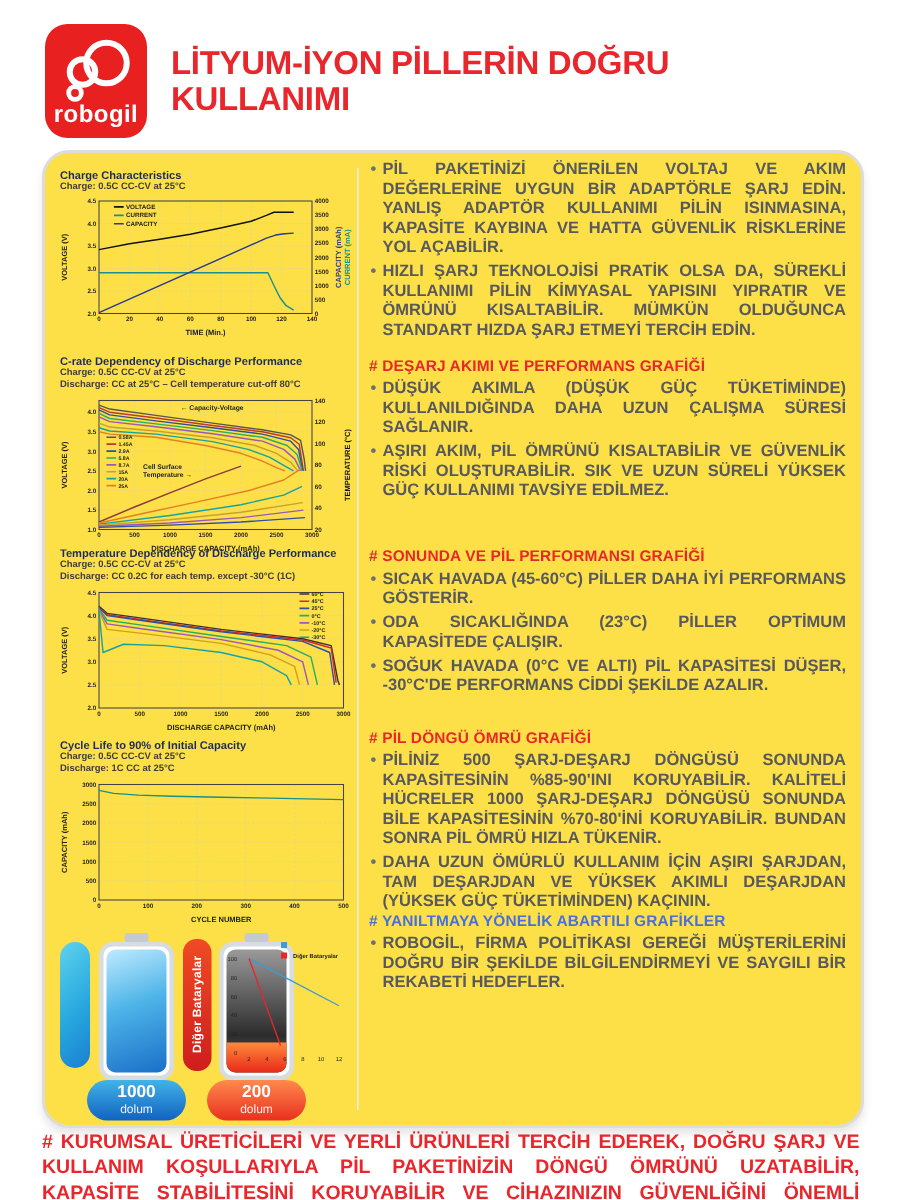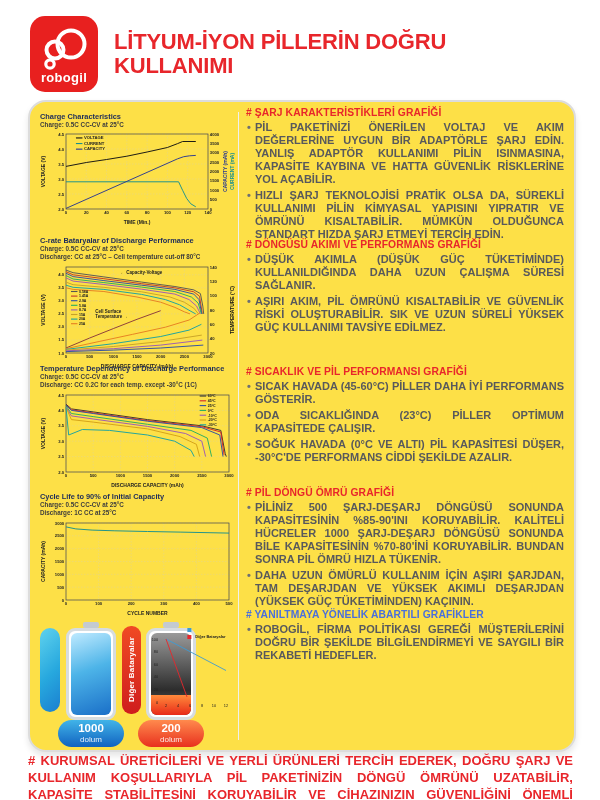--- a/index.html
+++ b/index.html
@@ -2,21 +2,21 @@
 <html><head>
 <meta charset="utf-8">
 <style>
   html,body{margin:0;padding:0;background:#ffffff;}
   .page{position:relative;width:600px;height:800px;background:#fff;overflow:hidden;
         font-family:"Liberation Sans",sans-serif;}
   
   .header{position:absolute;left:30px;top:16px;right:24px;display:flex;gap:16px;align-items:center;}
   .logo{width:68px;height:76px;border-radius:15px;background:#e8201f;display:flex;flex-direction:column;
         align-items:center;justify-content:center;flex:0 0 auto;}
-  .logo-name{color:#fff;font-weight:bold;font-size:13px;letter-spacing:.3px;margin-top:-2px;}
+  .logo-name{color:#fff;font-weight:bold;font-size:16px;letter-spacing:.3px;margin-top:-2px;}
   .page-title{color:#e8262b;font-weight:bold;font-size:22px;line-height:1.07;letter-spacing:-.2px;}
   
   .card{position:absolute;left:28px;top:100px;width:544px;height:648px;background:#fde047;
         border:2px solid #dcdcdc;border-radius:18px;box-shadow:0 4px 6px rgba(0,0,0,.10);}
   .divider{position:absolute;left:208px;top:10px;bottom:10px;width:1px;background:#efefef;}
   
   .chart-block{position:absolute;left:10px;width:196px;}
   .c-title{font-size:7.4px;font-weight:bold;color:#1c2b5a;line-height:1.25;}
   .c-sub{font-size:6.3px;font-weight:bold;color:#3d3d3d;line-height:1.3;}
   .c-svg{margin-top:1px;}
@@ -133,21 +133,21 @@
             <text x="43.94" y="9.25" font-size="4.2" font-weight="bold" fill="#222" text-anchor="start">VOLTAGE</text>
             <line x1="35.94" y1="13.549999999999999" x2="42.44" y2="13.549999999999999" stroke="#178f8f" stroke-width="1.1"></line>
             <text x="43.94" y="14.85" font-size="4.2" font-weight="bold" fill="#222" text-anchor="start">CURRENT</text>
             <line x1="35.94" y1="19.15" x2="42.44" y2="19.15" stroke="#2a3990" stroke-width="1.1"></line>
             <text x="43.94" y="20.45" font-size="4.2" font-weight="bold" fill="#222" text-anchor="start">CAPACITY</text>
           </svg>
         </div>
     </div>
 
     <div class="chart-block" style="top:134px">
-      <div class="c-title">C-rate Bataryalar of Discharge Performance</div>
+      <div class="c-title">C-rate Dependency of Discharge Performance</div>
       <div class="c-sub">Charge: 0.5C CC-CV at 25°C</div>
       <div class="c-sub">Discharge: CC at 25°C – Cell temperature cut-off 80°C</div>
       <div class="c-svg">
           <svg viewBox="0 0 196 106" style="font-family: &quot;Liberation Sans&quot;, sans-serif;">
             <line x1="26" y1="4" x2="26" y2="90" stroke="#cccccc" stroke-width="0.3" stroke-dasharray="1.5 1.5"></line>
             <line x1="49.666666666666664" y1="4" x2="49.666666666666664" y2="90" stroke="#cccccc" stroke-width="0.3" stroke-dasharray="1.5 1.5"></line>
             <line x1="73.33333333333333" y1="4" x2="73.33333333333333" y2="90" stroke="#cccccc" stroke-width="0.3" stroke-dasharray="1.5 1.5"></line>
             <line x1="97" y1="4" x2="97" y2="90" stroke="#cccccc" stroke-width="0.3" stroke-dasharray="1.5 1.5"></line>
             <line x1="120.66666666666666" y1="4" x2="120.66666666666666" y2="90" stroke="#cccccc" stroke-width="0.3" stroke-dasharray="1.5 1.5"></line>
             <line x1="144.33333333333334" y1="4" x2="144.33333333333334" y2="90" stroke="#cccccc" stroke-width="0.3" stroke-dasharray="1.5 1.5"></line>
@@ -362,37 +362,36 @@
             <text x="10.2" y="14.5" font-size="3.9" font-weight="normal" fill="#222" text-anchor="end">100</text>
             <polyline points="18.0,13.0 78.0,44.5" fill="none" stroke="#3d9bd4" stroke-width="0.9" stroke-linejoin="round"></polyline>
             <polyline points="18.0,13.0 39.0,71.0" fill="none" stroke="#e8262b" stroke-width="0.9" stroke-linejoin="round"></polyline>
             <rect x="39.36" y="2.0400000000000005" width="4" height="4" fill="#3d9bd4"></rect>
             <rect x="39.36" y="9.040000000000001" width="4" height="4" fill="#e8262b"></rect>
             <text x="47.36" y="12.440000000000001" font-size="3.9" font-weight="bold" fill="#222" text-anchor="start">Diğer Bataryalar</text>
           </svg></div>
     </div>
 
     <section class="sec" style="top:5px">
-      <h2 style="color: rgb(232, 38, 43);">#  ŞARJ KARAKTERİSTİKLERİ GRAFİĞİ</h2>
       <ul>
         <li>PİL PAKETİNİZİ ÖNERİLEN VOLTAJ VE AKIM DEĞERLERİNE UYGUN BİR ADAPTÖRLE ŞARJ EDİN. YANLIŞ ADAPTÖR KULLANIMI PİLİN ISINMASINA, KAPASİTE KAYBINA VE HATTA GÜVENLİK RİSKLERİNE YOL AÇABİLİR.</li>
         <li>HIZLI ŞARJ TEKNOLOJİSİ PRATİK OLSA DA, SÜREKLİ KULLANIMI PİLİN KİMYASAL YAPISINI YIPRATIR VE ÖMRÜNÜ KISALTABİLİR. MÜMKÜN OLDUĞUNCA STANDART HIZDA ŞARJ ETMEYİ TERCİH EDİN.</li>
       </ul>
     </section>
 
     <section class="sec" style="top:137px">
-      <h2 style="color: rgb(232, 38, 43);">#  DÖNGÜSÜ AKIMI VE PERFORMANS GRAFİĞİ</h2>
+      <h2 style="color: rgb(232, 38, 43);">#  DEŞARJ AKIMI VE PERFORMANS GRAFİĞİ</h2>
       <ul>
         <li>DÜŞÜK AKIMLA (DÜŞÜK GÜÇ TÜKETİMİNDE) KULLANILDIĞINDA DAHA UZUN ÇALIŞMA SÜRESİ SAĞLANIR.</li>
         <li>AŞIRI AKIM, PİL ÖMRÜNÜ KISALTABİLİR VE GÜVENLİK RİSKİ OLUŞTURABİLİR. SIK VE UZUN SÜRELİ YÜKSEK GÜÇ KULLANIMI TAVSİYE EDİLMEZ.</li>
       </ul>
     </section>
 
     <section class="sec" style="top:264px">
-      <h2 style="color: rgb(232, 38, 43);">#  SICAKLIK VE PİL PERFORMANSI GRAFİĞİ</h2>
+      <h2 style="color: rgb(232, 38, 43);">#  SONUNDA VE PİL PERFORMANSI GRAFİĞİ</h2>
       <ul>
         <li>SICAK HAVADA (45-60°C) PİLLER DAHA İYİ PERFORMANS GÖSTERİR.</li>
         <li>ODA SICAKLIĞINDA (23°C) PİLLER OPTİMUM KAPASİTEDE ÇALIŞIR.</li>
         <li>SOĞUK HAVADA (0°C VE ALTI) PİL KAPASİTESİ DÜŞER, -30°C'DE PERFORMANS CİDDİ ŞEKİLDE AZALIR.</li>
       </ul>
     </section>
 
     <section class="sec" style="top:385px">
       <h2 style="color: rgb(232, 38, 43);">#  PİL DÖNGÜ ÖMRÜ GRAFİĞİ</h2>
       <ul>

